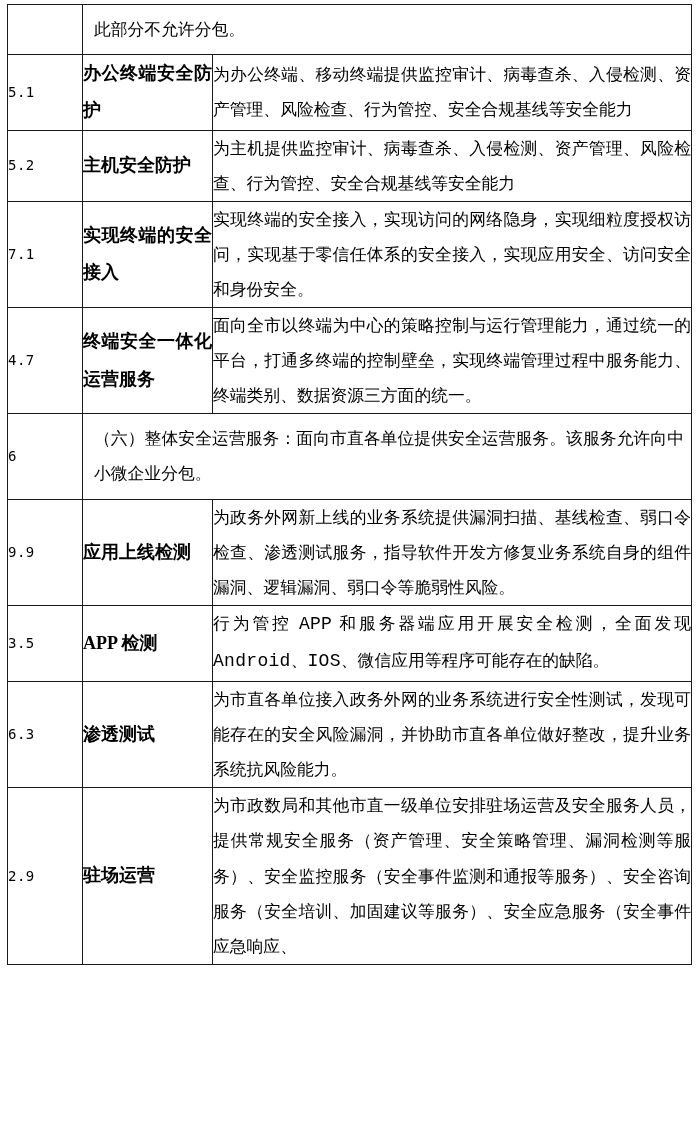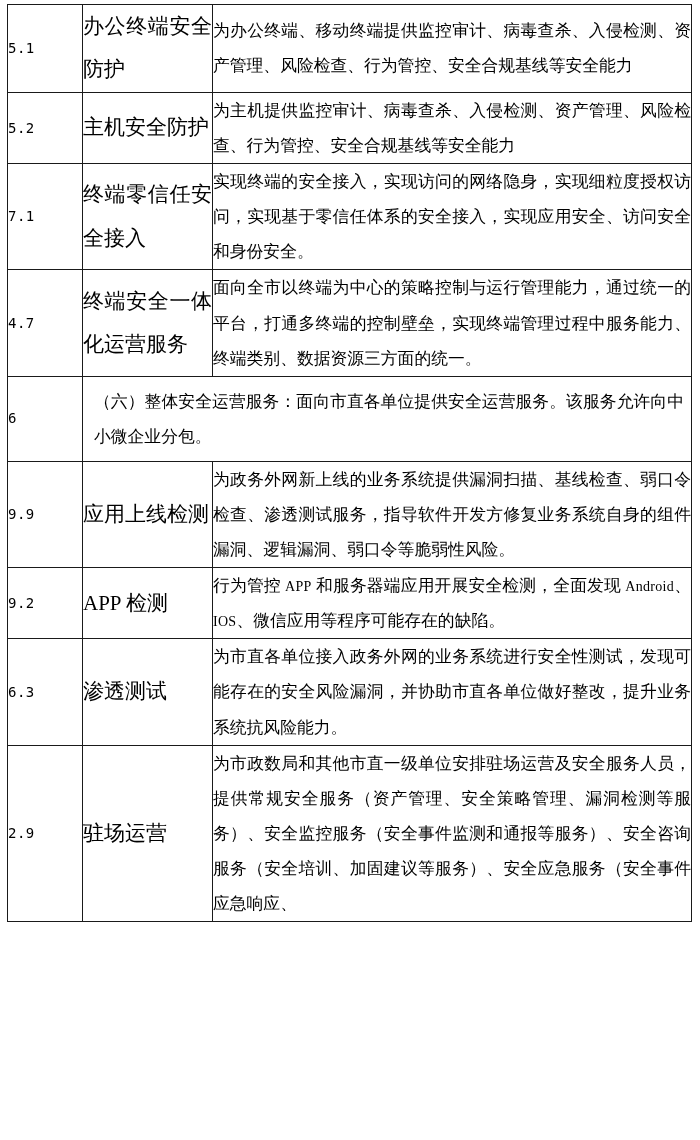--- a/index.html
+++ b/index.html
@@ -50,25 +50,26 @@
     padding: 0 0 0 10px;
     font-family: "DejaVu Sans Mono", "Liberation Mono", monospace;
     font-size: 14px;
     letter-spacing: 0.5px;
     line-height: 1.2;
     white-space: nowrap;
   }
 
   .cell-name {
     padding: 8px 10px 8px 11px;
-    font-size: 21px;
+    font-size: 18px;
     line-height: 2.07;
     text-align: justify;
     text-align-last: left;
     text-justify: inter-character;
+    font-weight: bold;
   }
 
   
   .cell-name.plain {
     text-align: center;
     text-align-last: left;
   }
 
   .cell-desc {
     padding: 9px 7px 9px 11px;
@@ -78,56 +79,60 @@
     text-align-last: left;
     text-justify: inter-ideograph;
   }
 
   .cell-desc.merged {
     padding: 7px 7px 7px 11px;
   }
 
   
   .lat {
-    font-family: Liberation Serif, serif;
-    font-size: 14px;
+    font-family: Liberation Mono, monospace;
+    font-size: 18px;
     letter-spacing: 0.3px;
   }
 
   .empty-cell { }
 </style>
 </head>
 <body>
 
 <div class="page">
 
   <table class="doc-table">
     <colgroup>
       <col class="c-num">
       <col class="c-name">
       <col class="c-desc">
     </colgroup>
     <tbody>
 
+      <tr>
+        <td class="cell-num empty-cell"></td>
+        <td class="cell-desc merged" colspan="2">此部分不允许分包。</td>
+      </tr>
 
       <tr>
         <td class="cell-num">5.1</td>
         <td class="cell-name">办公终端安全防护</td>
         <td class="cell-desc">为办公终端、移动终端提供监控审计、病毒查杀、入侵检测、资产管理、风险检查、行为管控、安全合规基线等安全能力</td>
       </tr>
 
       <tr>
         <td class="cell-num">5.2</td>
         <td class="cell-name">主机安全防护</td>
         <td class="cell-desc">为主机提供监控审计、病毒查杀、入侵检测、资产管理、风险检查、行为管控、安全合规基线等安全能力</td>
       </tr>
 
       <tr>
         <td class="cell-num">7.1</td>
-        <td class="cell-name">终端零信任安全接入</td>
+        <td class="cell-name">实现终端的安全接入</td>
         <td class="cell-desc">实现终端的安全接入，实现访问的网络隐身，实现细粒度授权访问，实现基于零信任体系的安全接入，实现应用安全、访问安全和身份安全。</td>
       </tr>
 
       <tr>
         <td class="cell-num">4.7</td>
         <td class="cell-name">终端安全一体化运营服务</td>
         <td class="cell-desc">面向全市以终端为中心的策略控制与运行管理能力，通过统一的平台，打通多终端的控制壁垒，实现终端管理过程中服务能力、终端类别、数据资源三方面的统一。</td>
       </tr>
 
       <tr>
@@ -135,21 +140,21 @@
         <td class="cell-desc merged" colspan="2">（六）整体安全运营服务：面向市直各单位提供安全运营服务。该服务允许向中小微企业分包。</td>
       </tr>
 
       <tr>
         <td class="cell-num">9.9</td>
         <td class="cell-name">应用上线检测</td>
         <td class="cell-desc">为政务外网新上线的业务系统提供漏洞扫描、基线检查、弱口令检查、渗透测试服务，指导软件开发方修复业务系统自身的组件漏洞、逻辑漏洞、弱口令等脆弱性风险。</td>
       </tr>
 
       <tr>
-        <td class="cell-num">9.2</td>
+        <td class="cell-num">3.5</td>
         <td class="cell-name plain">APP 检测</td>
         <td class="cell-desc"><span>行为管控 </span><span class="lat">APP</span><span> 和服务器端应用开展安全检测，全面发现 </span><span class="lat">Android</span><span>、</span><span class="lat">IOS</span><span>、微信应用等程序可能存在的缺陷。</span></td>
       </tr>
 
       <tr>
         <td class="cell-num">6.3</td>
         <td class="cell-name plain">渗透测试</td>
         <td class="cell-desc">为市直各单位接入政务外网的业务系统进行安全性测试，发现可能存在的安全风险漏洞，并协助市直各单位做好整改，提升业务系统抗风险能力。</td>
       </tr>
 

